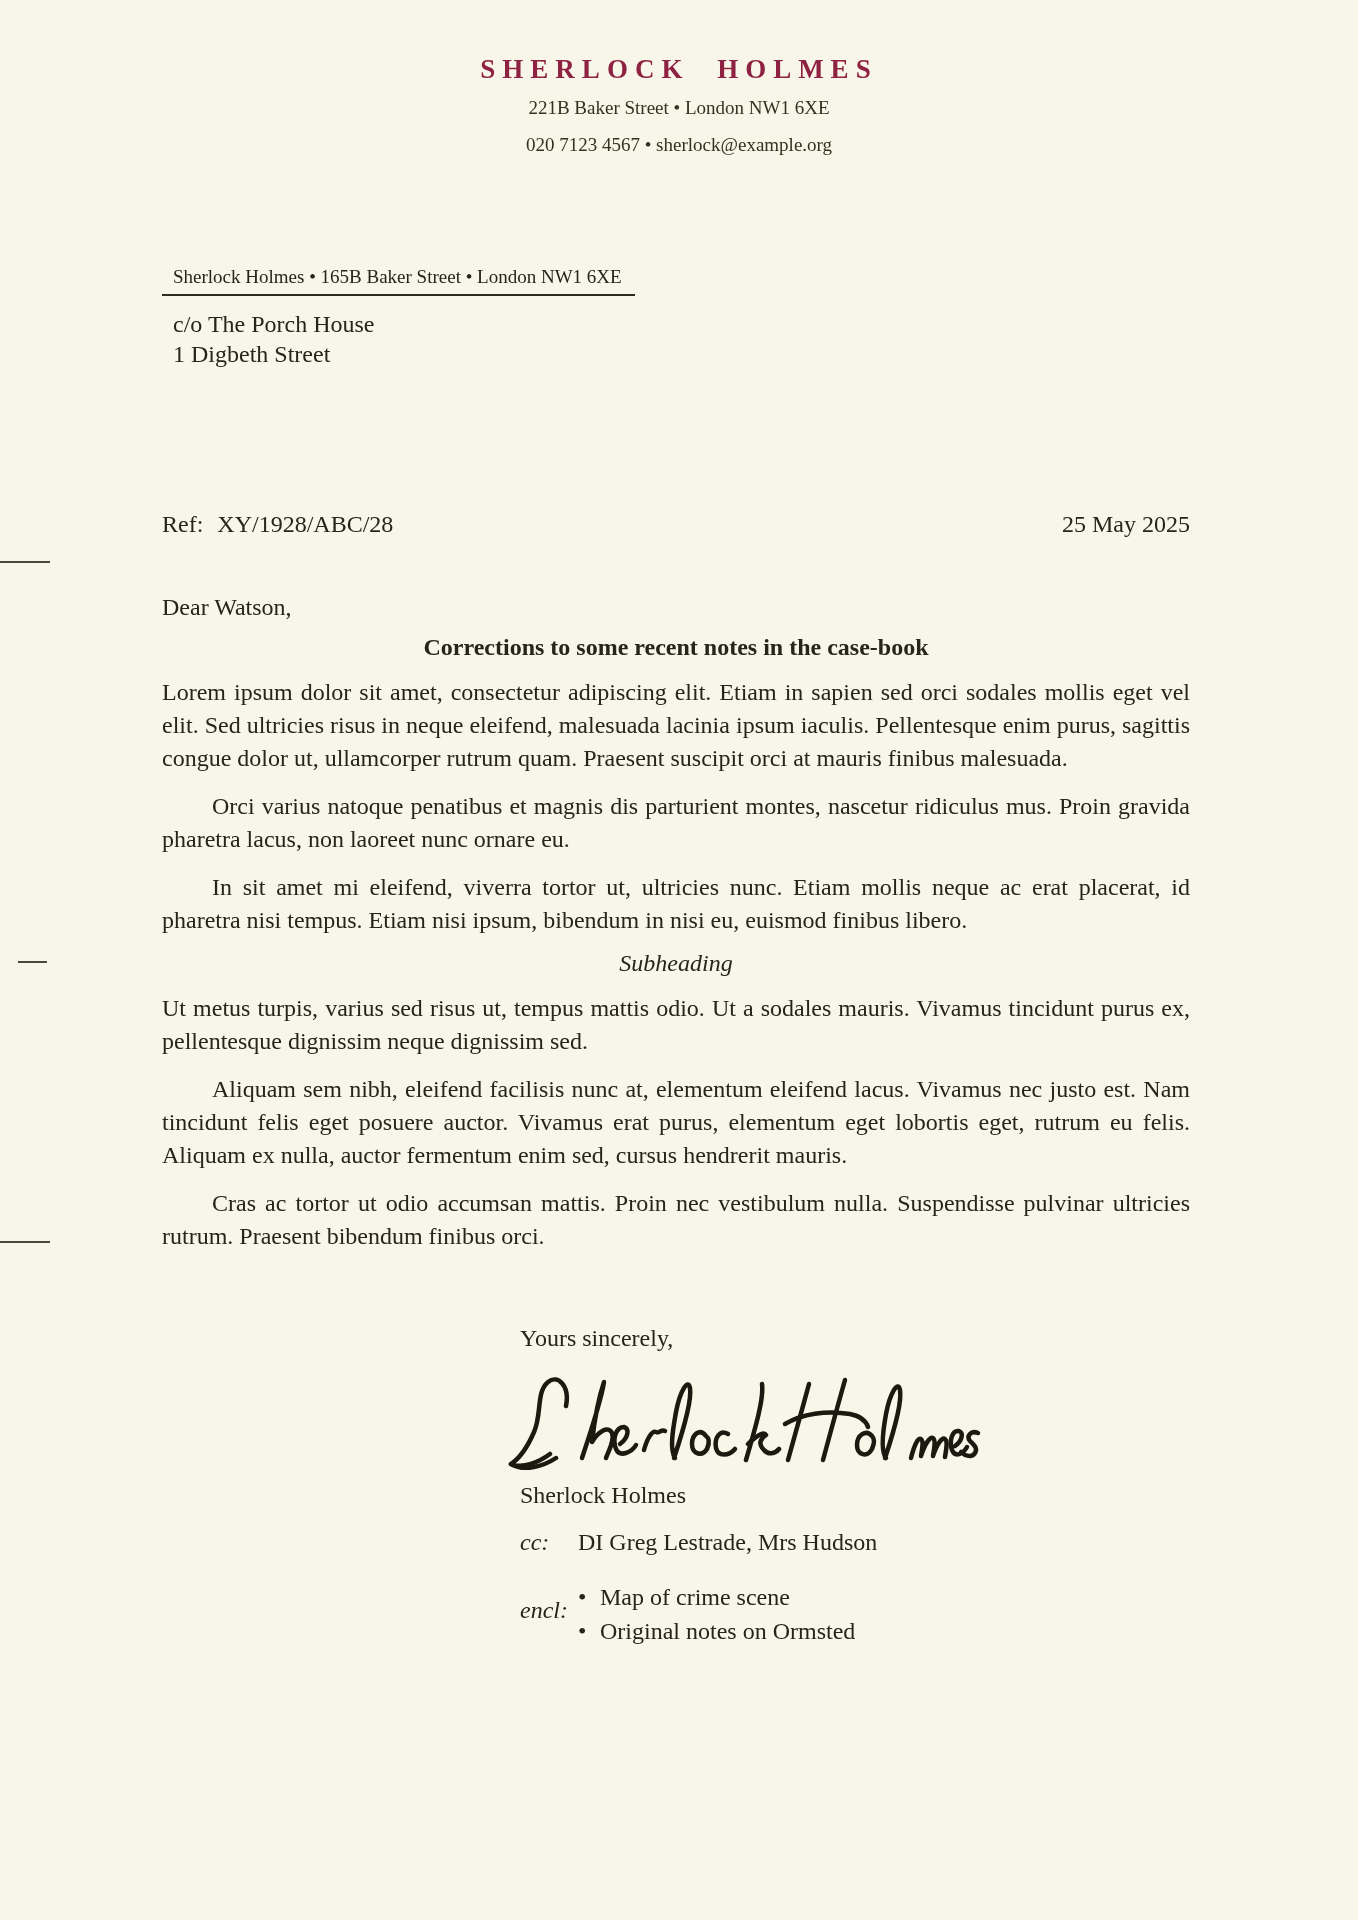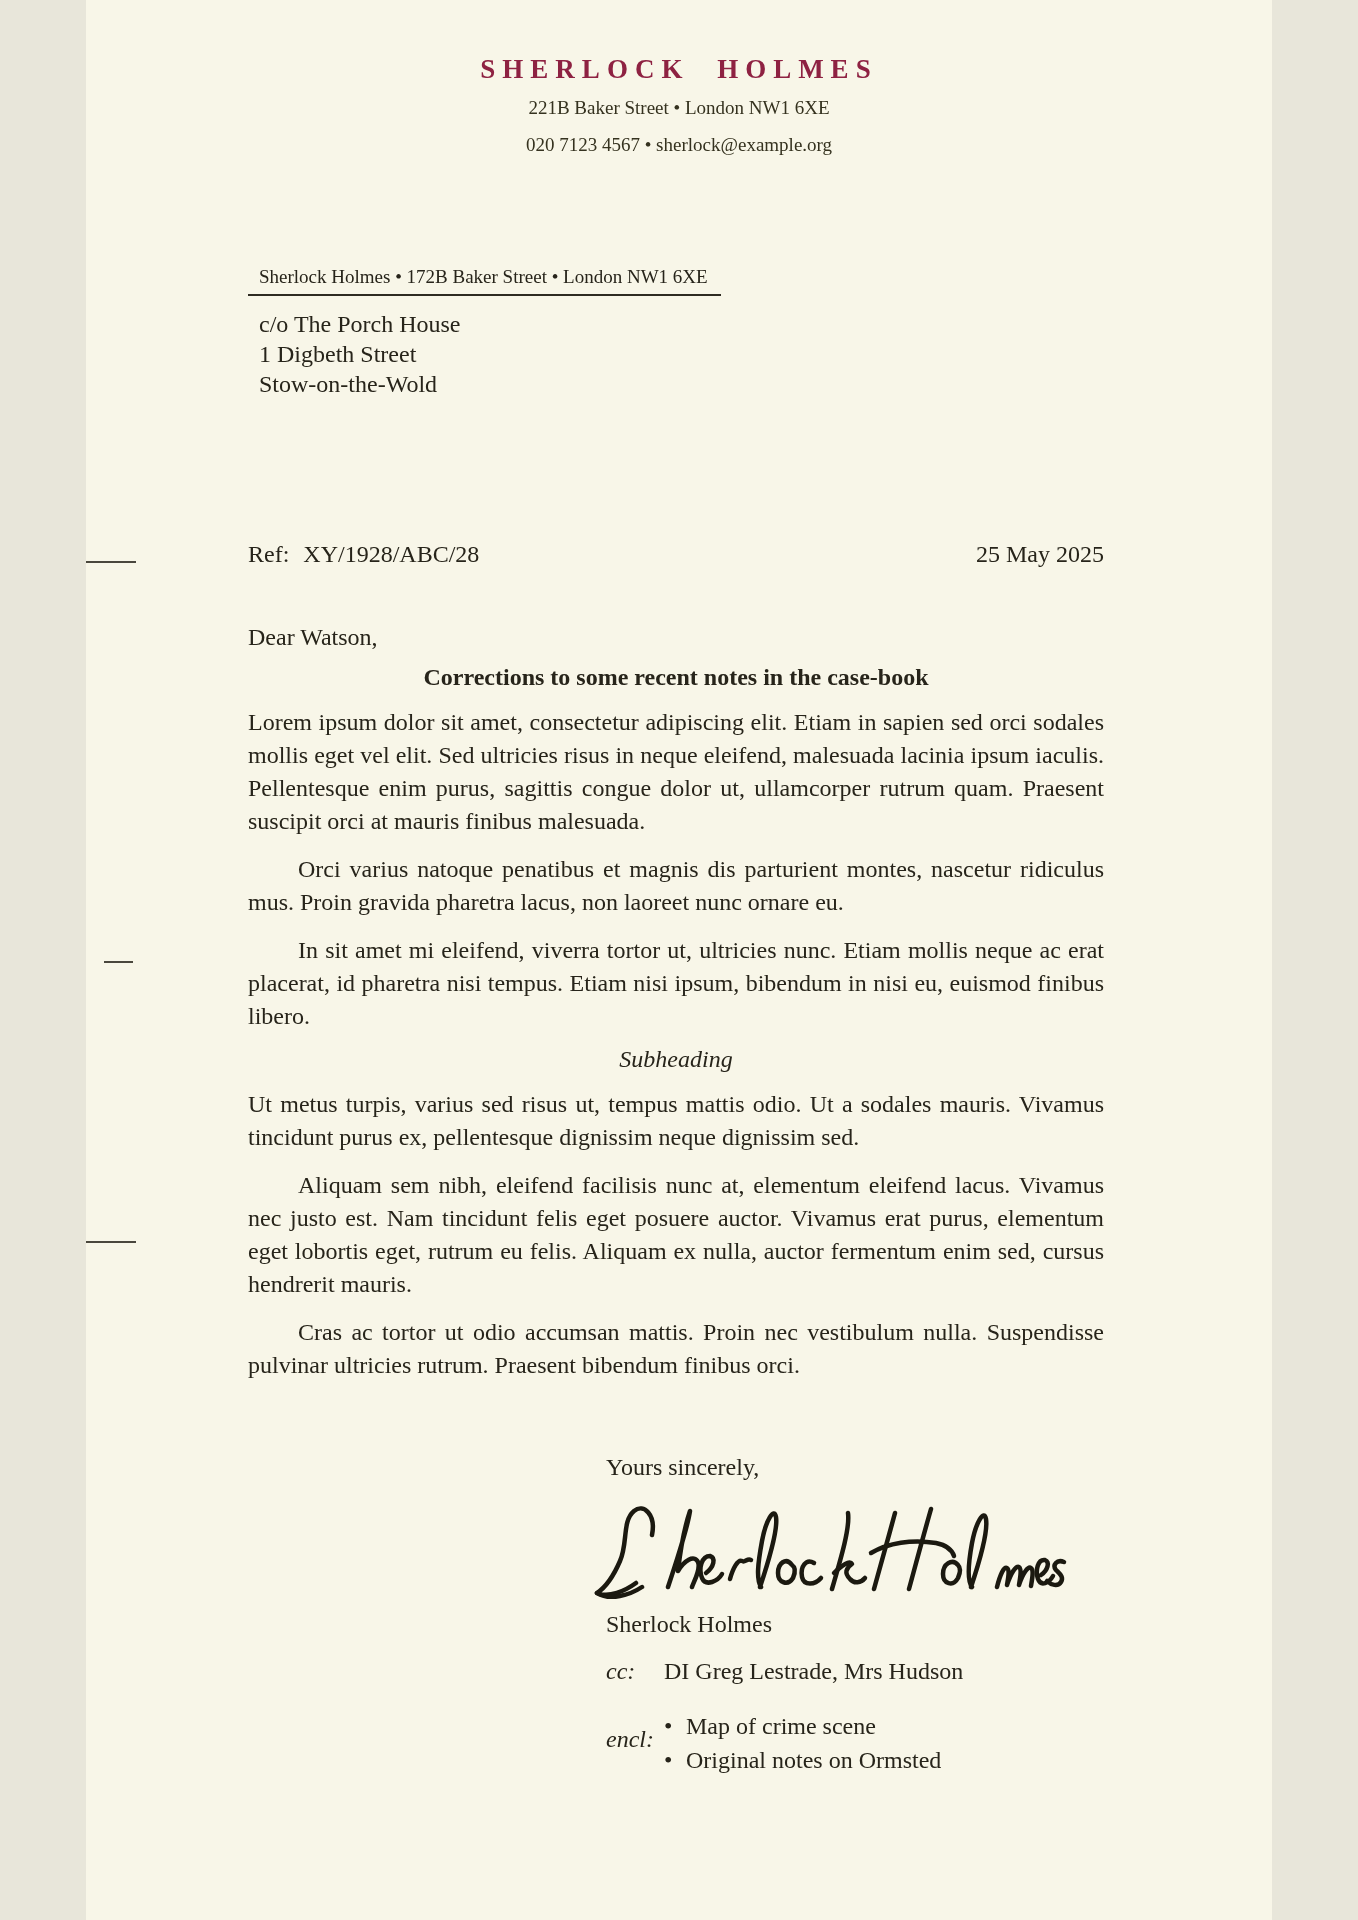--- a/index.html
+++ b/index.html
@@ -1,19 +1,19 @@
 <!DOCTYPE html>
 <html><head>
 <meta charset="utf-8">
 <style>
   * { margin:0; padding:0; box-sizing:border-box; }
   html,body { background:#e8e6da; }
   .page {
     position:relative;
-    width:1186px; height:1920px;
+    width:1358px; height:1920px;
     margin:0 auto;
     background:#f8f6e8;
     color:#27241a;
     font-family:"Liberation Serif","DejaVu Serif",serif;
     font-size:24px;
     overflow:hidden;
   }
   
   .letterhead { text-align:center; padding-top:54px; }
   .lh-name {
@@ -80,27 +80,26 @@
   <div class="mark mark-punch"></div>
   <div class="mark mark-fold-bottom"></div>
 
   <div class="letterhead">
     <div class="lh-name">SHERLOCK HOLMES</div>
     <div class="lh-line">221B Baker Street • London NW1 6XE</div>
     <div class="lh-line">020 7123 4567 • sherlock@example.org</div>
   </div>
 
   <div class="kicker-wrap">
-    <span class="kicker">Sherlock Holmes • 172B Baker Street • London NW1 6XE</span>
+    <span class="kicker">Sherlock Holmes • 165B Baker Street • London NW1 6XE</span>
   </div>
 
   <div class="recipient">
     <div>c/o The Porch House</div>
     <div>1 Digbeth Street</div>
-    <div>Stow-on-the-Wold</div>
   </div>
 
   <div class="refline">
     <div>
       <span class="ref-label">Ref:</span><span>XY/1928/ABC/28</span>
     </div>
     <div>25 May 2025</div>
   </div>
 
   <div class="body-block">

